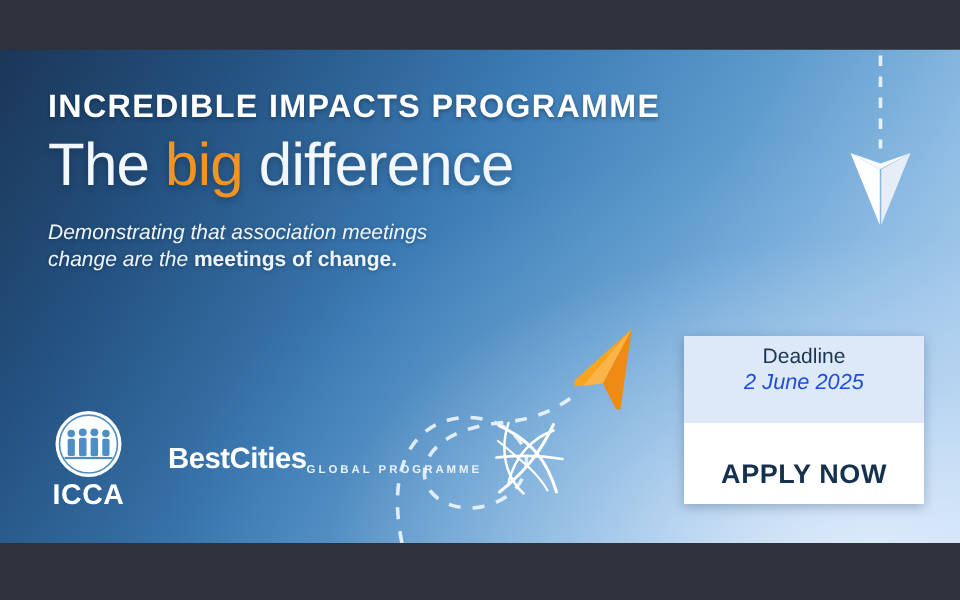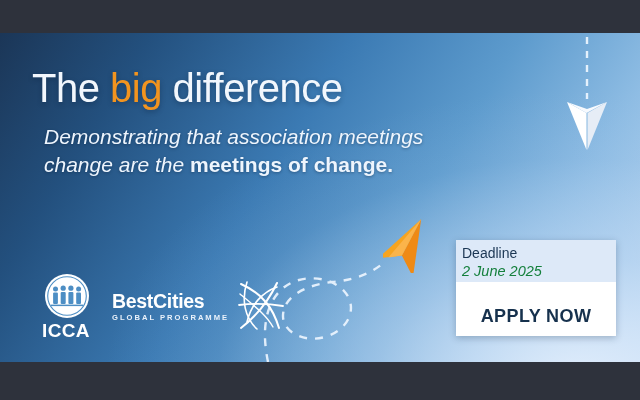--- a/index.html
+++ b/index.html
@@ -102,47 +102,46 @@
     color: #f2f7fd;
     letter-spacing: -0.5px;
     line-height: 1.06;
     white-space: nowrap;
     text-shadow: 0 2px 5px rgba(10,30,55,0.35);
   }
   #headline .accent { color: #f2941f; }
 
   #subhead {
     margin-top: 14px;
-    font-size: 21px;
+    font-size: 14px;
     font-style: italic;
     color: #eef5fd;
     line-height: 1.32;
     text-shadow: 0 1px 3px rgba(10,30,55,0.4);
     max-width: 480px;
-    margin-left: 12px;
   }
   #subhead .strong {
     font-style: normal;
     font-weight: bold;
   }
 
   
   #logos {
     position: absolute;
     left: 28px;
     bottom: 22px;
     z-index: 20;
     display: flex;
     align-items: flex-end;
     gap: 22px;
   }
   #icca-logo {
     display: flex;
     flex-direction: column;
-    align-items: flex-end;
+    align-items: center;
     width: 62px;
   }
   #icca-mark {
     width: 46px;
     height: 46px;
   }
   #icca-word {
     margin-top: 2px;
     font-size: 19px;
     font-weight: bold;
@@ -151,22 +150,22 @@
     line-height: 1;
   }
   #bestcities-logo {
     display: flex;
     align-items: center;
     gap: 4px;
     padding-bottom: 4px;
   }
   #bc-words {
     display: flex;
-    flex-direction: column;
-    align-items: flex-start;
+    flex-direction: row;
+    align-items: flex-end;
   }
   #bc-name {
     font-size: 19.5px;
     font-weight: bold;
     color: #ffffff;
     letter-spacing: -0.3px;
     line-height: 1;
   }
   #bc-sub {
     margin-top: 3px;
@@ -186,34 +185,34 @@
   #cta {
     position: absolute;
     right: 24px;
     bottom: 26px;
     width: 160px;
     z-index: 25;
     box-shadow: 0 2px 7px rgba(15,40,70,0.28);
   }
   #deadline-panel {
     background: #dde9f8;
-    padding: 5px 6px 2px;
-    text-align: left;
+    padding: 5px 6px 18px;
+    text-align: center;
     color: #16314d;
   }
   #deadline-label {
     font-size: 14px;
     line-height: 1.2;
     color: #1b3653;
   }
   #deadline-date {
     font-size: 14.5px;
     font-style: italic;
     line-height: 1.25;
-    color: #15803d;
+    color: #1d4ed8;
   }
   #apply-btn {
     display: block;
     width: 100%;
     border: 0;
     background: #ffffff;
     color: #16314d;
     font-family: "Liberation Sans", sans-serif;
     font-size: 18px;
     font-weight: bold;
@@ -252,20 +251,21 @@
 
     <svg id="plane-orange" viewBox="0 0 50 58">
       <g transform="rotate(28 25 29)">
         <polygon points="25,1 5,56 25,42" fill="#f7a41f"></polygon>
         <polygon points="25,1 45,56 25,42" fill="#ef8a15"></polygon>
         <polygon points="25,1 25,42 14,50" fill="#fbb44a"></polygon>
       </g>
     </svg>
 
     <div id="copy">
+      <div id="eyebrow">INCREDIBLE IMPACTS PROGRAMME</div>
       <div id="headline"><span>The </span><span class="accent">big</span><span> difference</span></div>
       <div id="subhead"><span>Demonstrating that association meetings</span><br><span>change are the </span><span class="strong">meetings of change.</span></div>
     </div>
 
     <div id="logos">
 
       <div id="icca-logo">
         <svg id="icca-mark" viewBox="0 0 46 46">
           <circle cx="23" cy="23" r="22" fill="#ffffff"></circle>
           <circle cx="23" cy="23" r="19.3" fill="none" stroke="#4d8ec4" stroke-width="1.1"></circle>

